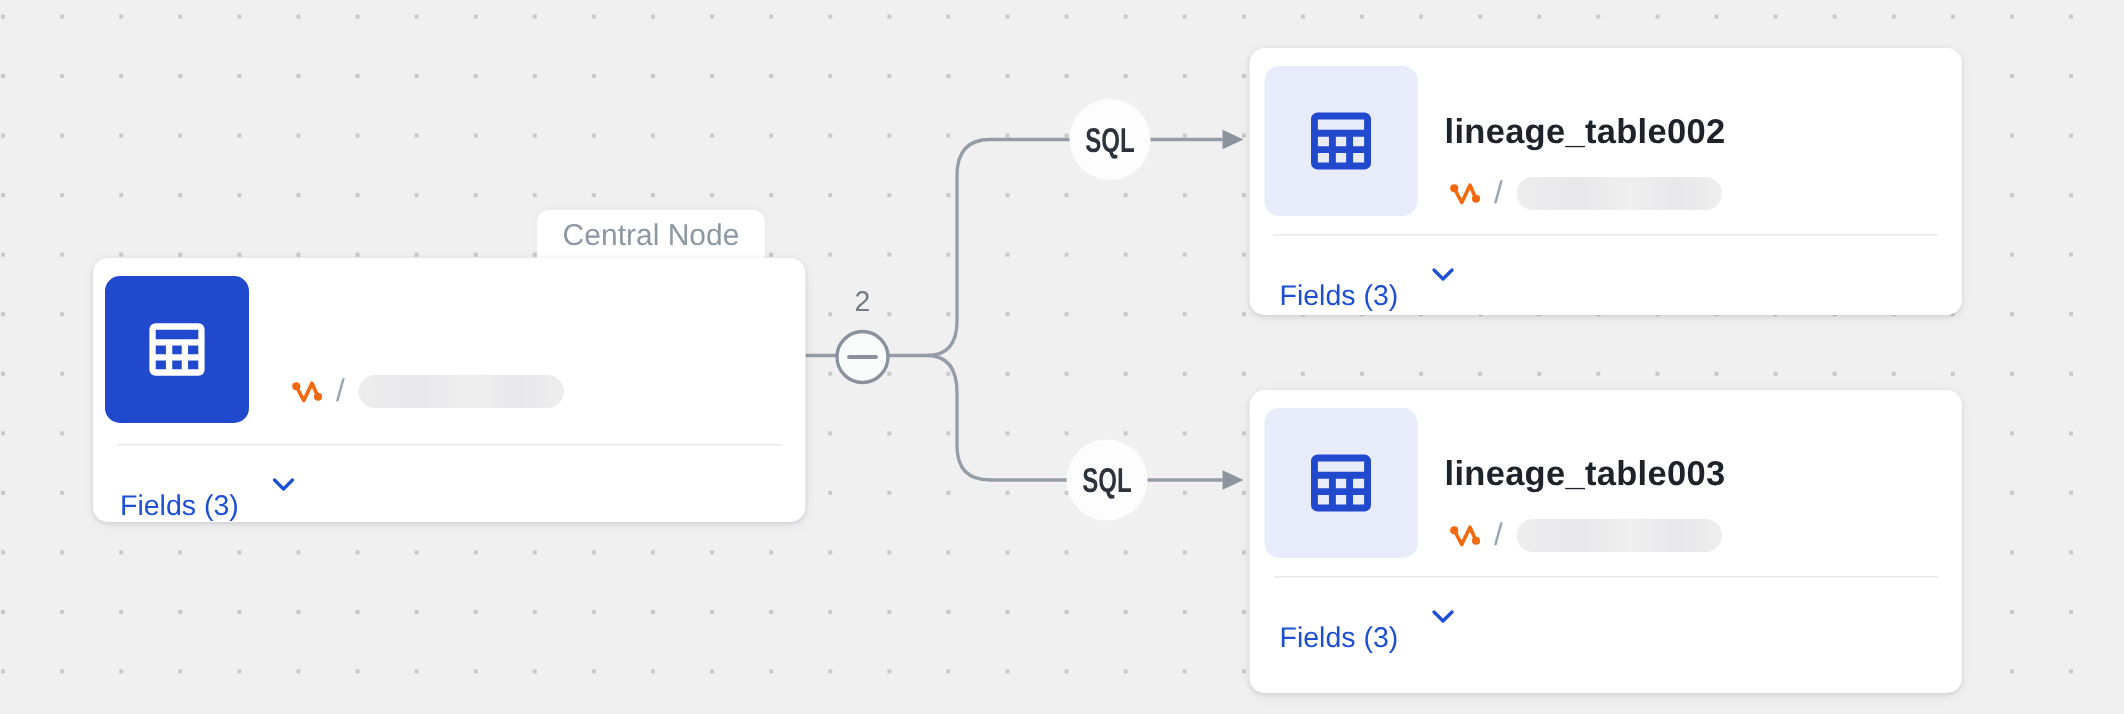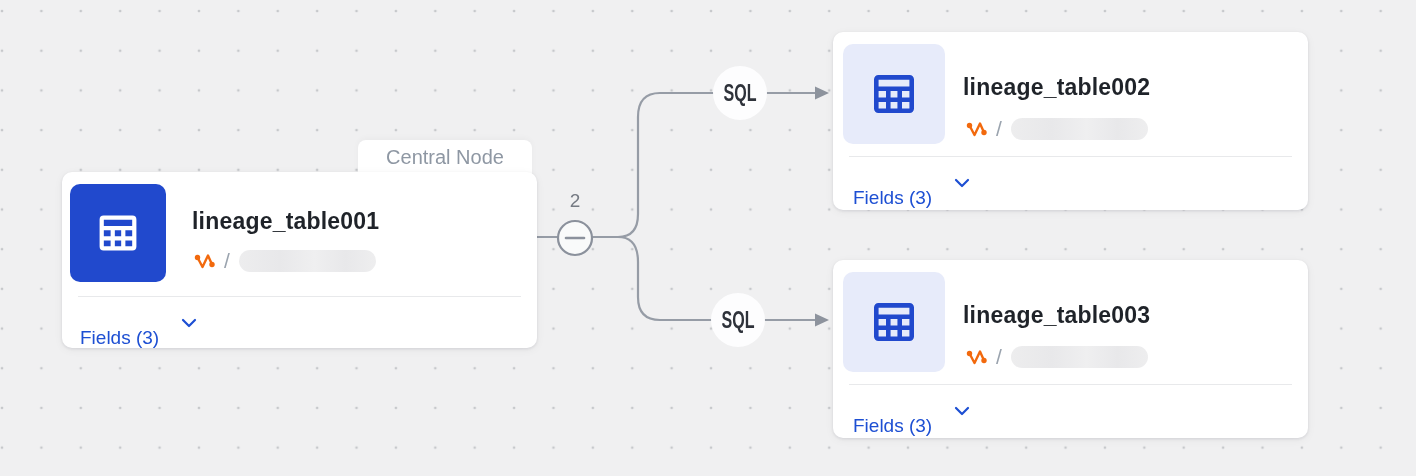--- a/index.html
+++ b/index.html
@@ -19,42 +19,42 @@
   }
   #edges-layer {
     position: absolute;
     left: 0; top: 0;
     width: 1416px; height: 476px;
     z-index: 0;
   }
   .central-tag {
     position: absolute;
     left: 358px; top: 140px;
-    width: 174px; height: 48px;
+    width: 152px; height: 48px;
     background: #ffffff;
     border-radius: 8px 8px 0 0;
     z-index: 1;
     text-align: center;
     box-sizing: border-box;
     padding-top: 6px;
     font-size: 20px;
     color: #8e97a3;
     box-shadow: 0 -2px 6px rgba(0,0,0,0.03);
   }
   .card {
     position: absolute;
     width: 475px;
     background: #ffffff;
     border-radius: 10px;
     z-index: 2;
     box-shadow: 0 1px 3px rgba(16,24,40,0.10), 0 2px 10px rgba(16,24,40,0.05);
   }
   .card.central { left: 62px; top: 172px; height: 176px; }
   .card.top-right { left: 833px; top: 32px; height: 178px; }
-  .card.bottom-right { left: 833px; top: 260px; height: 178px; }
+  .card.bottom-right { left: 833px; top: 260px; height: 202px; }
 
   .icon-box {
     position: absolute;
     top: 12px;
     border-radius: 10px;
     display: flex;
     align-items: center;
     justify-content: center;
   }
   .icon-box.solid { left: 8px; width: 96px; height: 98px; background: #2149cd; }
@@ -176,21 +176,20 @@
 <div class="card central">
   <div class="icon-box solid">
     <svg width="46" height="46" viewBox="0 0 48 48" fill="none" stroke="#ffffff" stroke-width="4.4">
       <rect x="7" y="8" width="34" height="32" rx="2"></rect>
       <line x1="7" y1="19" x2="41" y2="19"></line>
       <line x1="18.5" y1="19" x2="18.5" y2="40"></line>
       <line x1="29.5" y1="19" x2="29.5" y2="40"></line>
       <line x1="7" y1="29.5" x2="41" y2="29.5"></line>
     </svg>
   </div>
-  <div class="node-title">lineage_table001</div>
   <div class="meta-row">
     <svg width="22" height="22" viewBox="0 0 22 22">
       <g stroke="#f2690d" stroke-width="2.4" fill="none" stroke-linecap="round" stroke-linejoin="round">
         <path d="M4.5,7.5 L9.5,17 L15,5.5 L19,14.5"></path>
       </g>
       <circle cx="4.5" cy="7.5" r="2.7" fill="#f2690d"></circle>
       <circle cx="19" cy="14.5" r="2.7" fill="#f2690d"></circle>
     </svg>
     <span class="separator">/</span>
     <span class="redacted-pill"></span>

